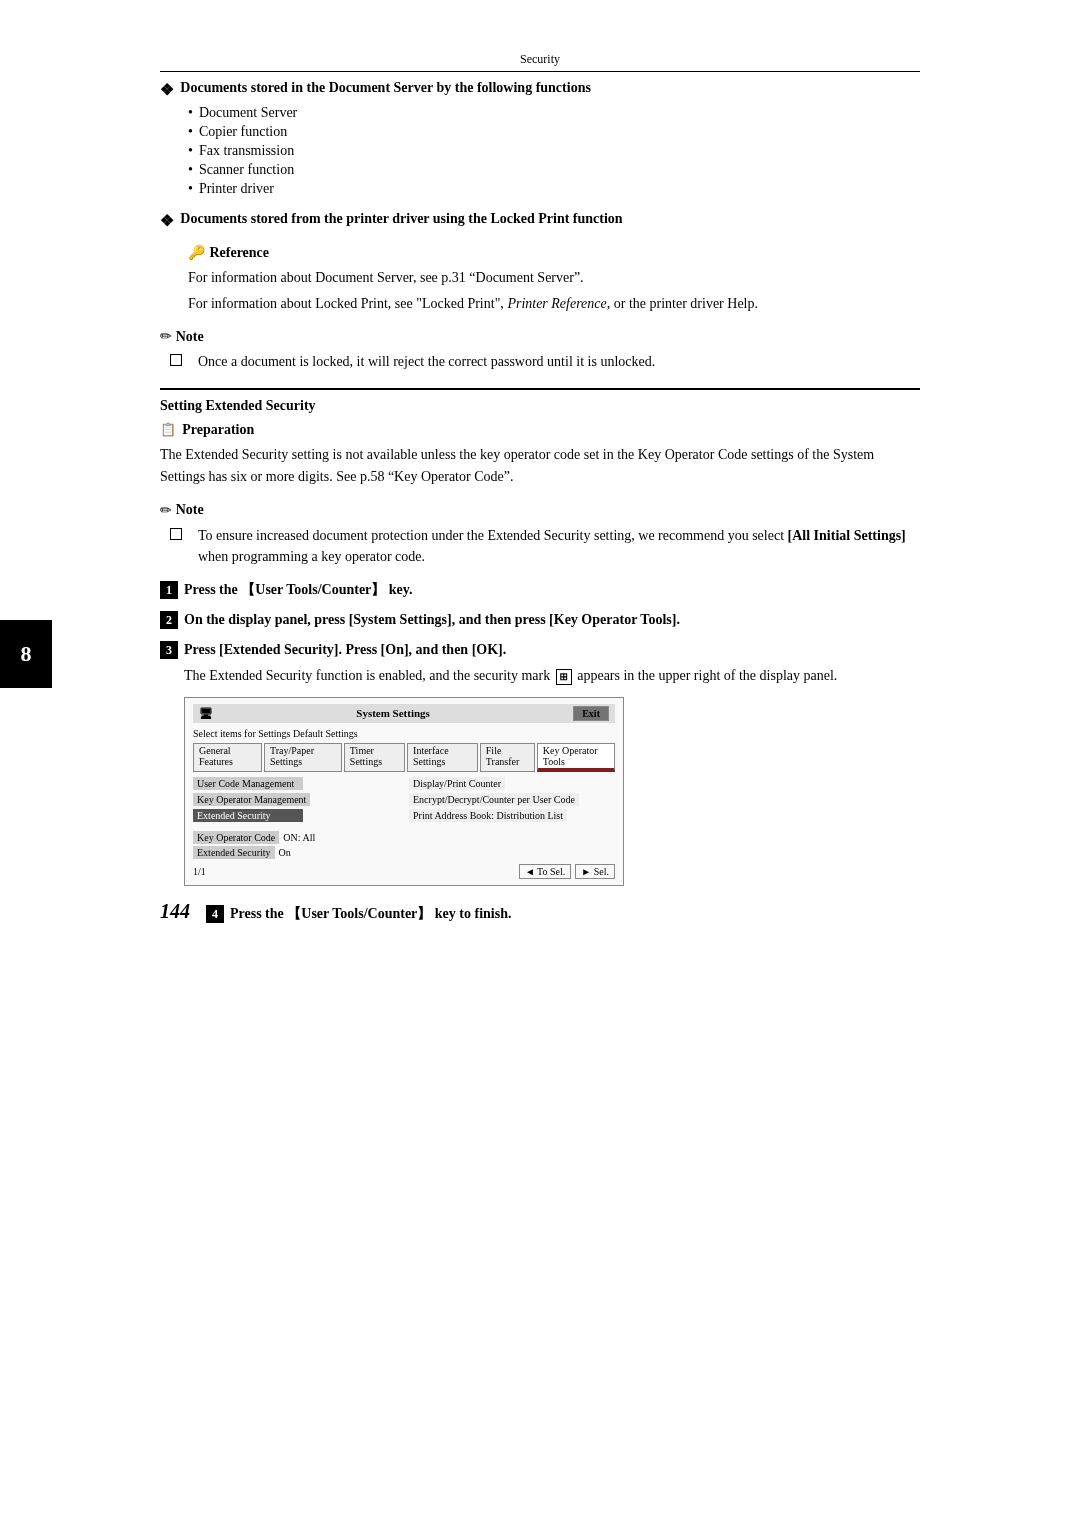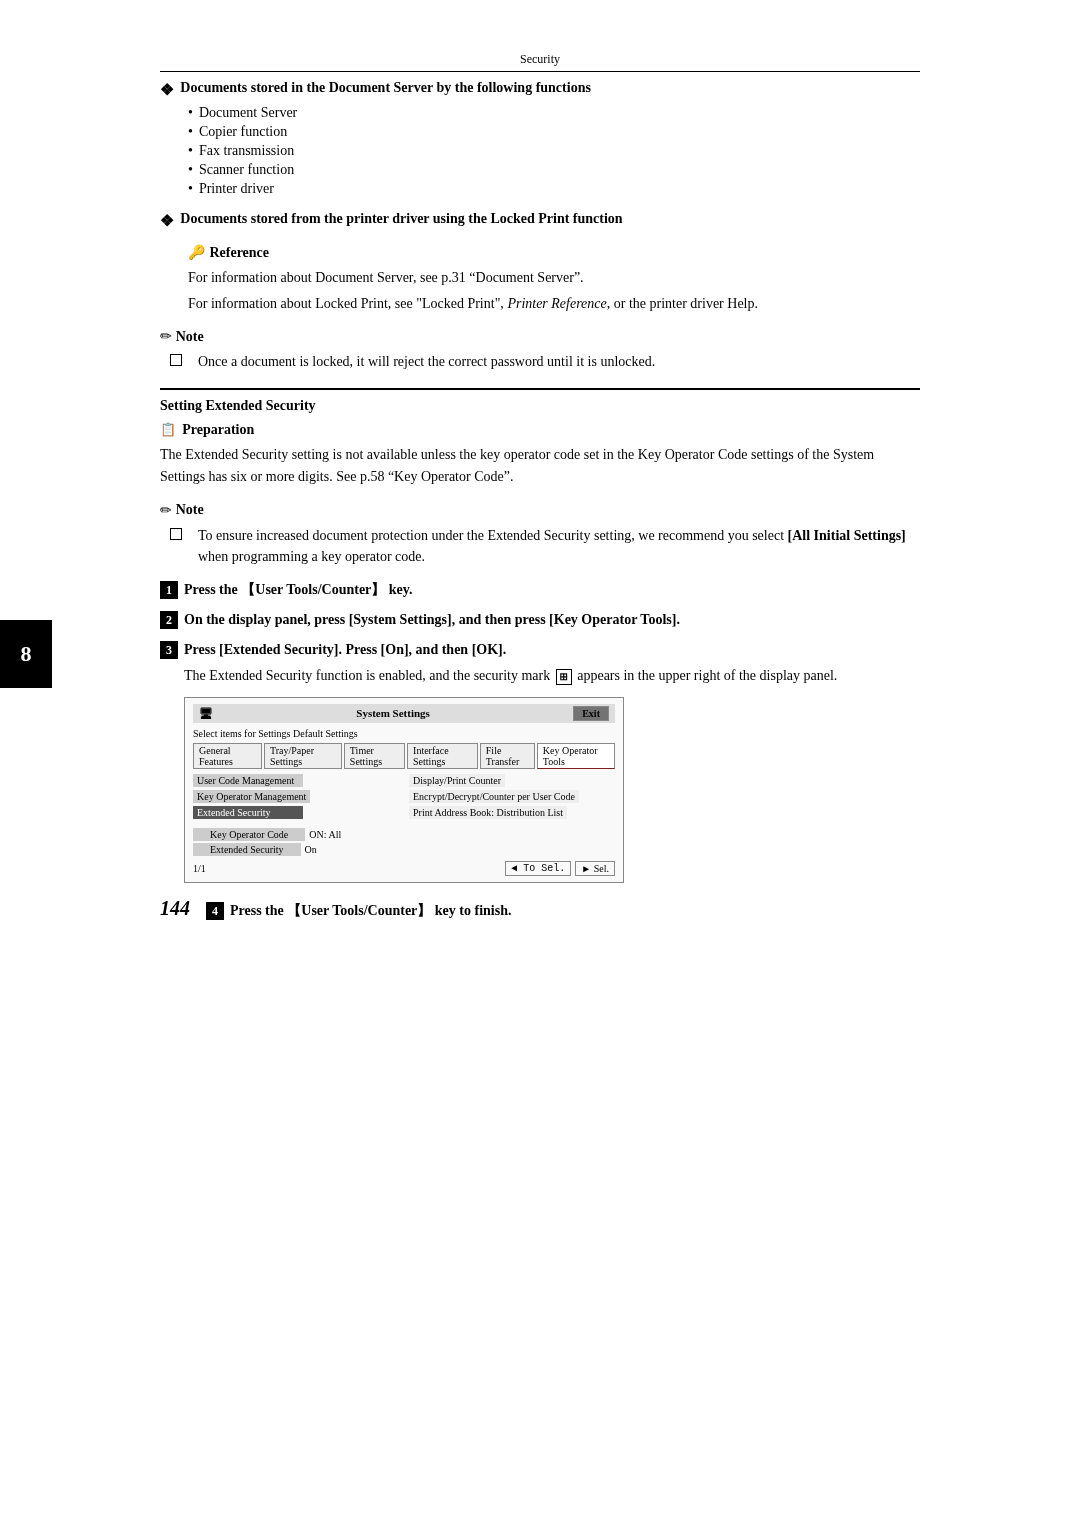--- a/index.html
+++ b/index.html
@@ -199,21 +199,21 @@
       margin-bottom: 5px;
       font-size: 10px;
     }
     .sys-tab {
       border: 1px solid #888;
       padding: 1px 5px;
       background: #eee;
     }
     .sys-tab.active {
       background: #fff;
-      border-bottom: 1px solid #7f1d1d;
+      border-bottom: 4px solid #7f1d1d;
     }
     .sys-rows {
       display: flex;
       gap: 10px;
     }
     .sys-col {
       flex: 1;
     }
     .sys-row {
       display: flex;
@@ -239,21 +239,21 @@
     }
     .sys-bottom {
       display: flex;
       justify-content: space-between;
       align-items: center;
       margin-top: 5px;
       font-size: 10px;
     }
     .sys-bottom-label {
       background: #ccc;
-      padding: 1px 17px;
+      padding: 1px 4px;
       font-size: 10px;
       min-width: 80px;
     }
     .sys-nav {
       display: flex;
       gap: 4px;
       font-size: 10px;
     }
     .final-step {
       display: flex;
@@ -429,21 +429,21 @@
             <span style="font-size:10px;margin-left:4px;">ON: All</span>
           </div>
           <div class="sys-row">
             <span class="sys-bottom-label">Extended Security</span>
             <span style="font-size:10px;margin-left:4px;">On</span>
           </div>
         </div>
         <div class="sys-bottom">
           <span>1/1</span>
           <div class="sys-nav">
-            <span style="border:1px solid #888;padding:1px 5px;font-family:Liberation Mono, monospace;">◄ To Sel.</span>
+            <span style="border:1px solid #888;padding:1px 5px;">◄ To Sel.</span>
             <span style="border:1px solid #888;padding:1px 5px;">► Sel.</span>
           </div>
         </div>
       </div>
     </div>
 
     <div style="display:flex;align-items:baseline;gap:16px;margin-top:8px;">
       <span class="bold" style="font-size:20px;font-style:italic;">144</span>
       <div class="final-step">
         <span class="step-number" style="display:inline-flex;align-items:center;justify-content:center;width:18px;height:18px;background:#000;color:#fff;font-size:12px;font-weight:bold;">4</span>

